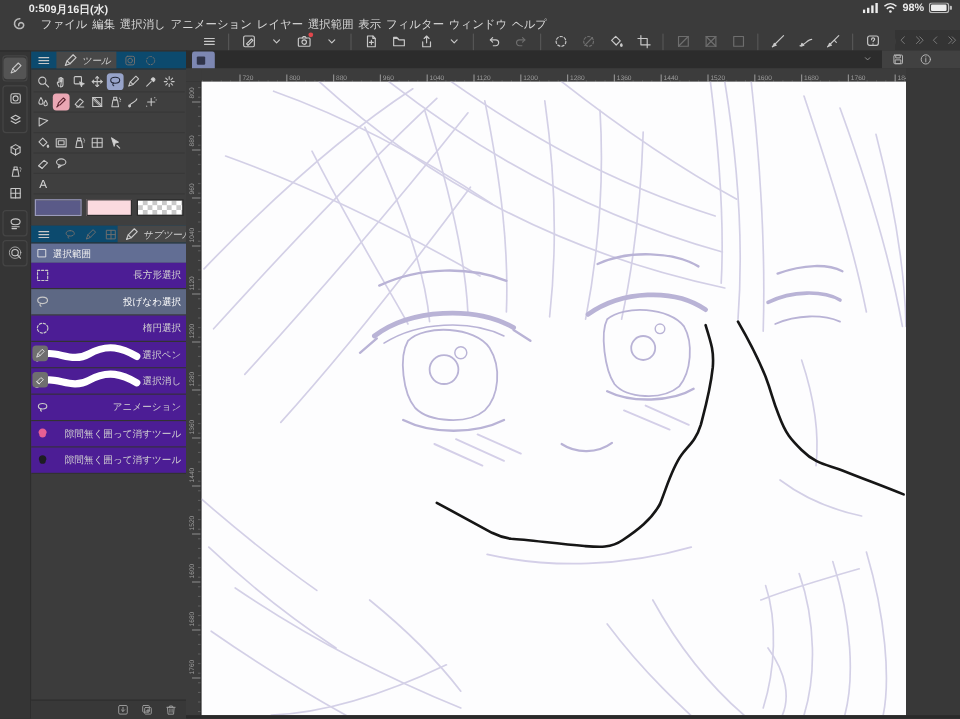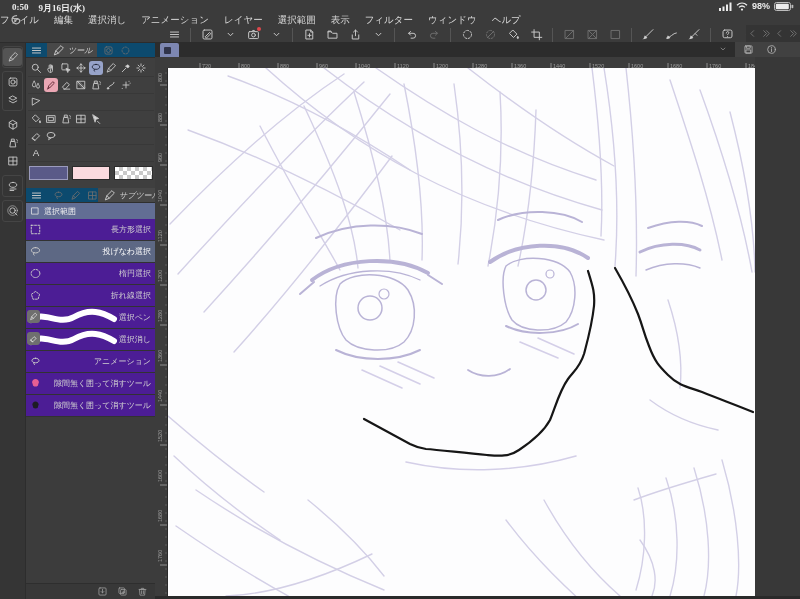--- a/index.html
+++ b/index.html
@@ -5,25 +5,25 @@
   html,body{margin:0;padding:0;background:#222;}
   #app{position:relative;width:800px;height:599px;background:#3b3b3b;overflow:hidden;
        font-family:"Liberation Sans","DejaVu Sans",sans-serif;color:#d6d6d6;
        -webkit-font-smoothing:antialiased;}
   .abs{position:absolute;}
   .ic{display:block;width:13px;height:13px;stroke:#c8c8c8;fill:none;stroke-width:1.2;
       stroke-linecap:round;stroke-linejoin:round;}
   .dim .ic, .ic.dim{stroke:#6e6e6e;}
   
   #status-bar{left:0;top:0;width:800px;height:13px;font-size:9px;color:#ececec;}
-  #status-left{position:absolute;left:12px;top:2px;display:flex;gap:10px;font-weight:bold;font-family:Liberation Serif, serif;}
+  #status-left{position:absolute;left:24px;top:2px;display:flex;font-weight:bold;}
   #status-right{position:absolute;right:6px;top:1px;display:flex;align-items:center;gap:4px;font-weight:bold;}
   
   #menu-bar{left:0;top:13px;width:800px;height:14px;display:flex;align-items:center;}
-  #menu-items{display:flex;gap:15px;font-size:9.5px;color:#d8d8d8;}
+  #menu-items{display:flex;gap:4px;margin-left:34px;font-size:9.5px;color:#d8d8d8;}
   #menu-items span{cursor:default;}
   #app-logo{position:absolute;left:9px;top:0px;}
   
   #toolbar{left:0;top:27px;width:800px;height:15px;display:flex;align-items:center;}
   #toolbar-groups{display:flex;margin-left:158px;align-items:center;height:15px;}
   .tb-group{display:flex;gap:9px;align-items:center;padding:0 9px;}
   .tb-group + .tb-group{border-left:1px solid #555;}
   .tb-btn{position:relative;width:14px;height:14px;display:flex;align-items:center;justify-content:center;}
   .badge{position:absolute;right:-1px;top:-1px;width:4px;height:4px;border-radius:50%;background:#e0474c;}
   #collapse-box{right:0;top:25px;width:54px;height:17px;background:#343434;display:flex;align-items:center;justify-content:space-around;}
@@ -614,26 +614,20 @@
             <path d="M8 3.2c2.9 0 5 1.4 5 3.3S10.9 9.8 8 9.8 3 8.4 3 6.5 5.1 3.2 8 3.2z"></path>
             <path d="M6.2 9.6c-1.2 1-1.3 2.2.2 2.9"></path>
           </svg>
           <span class="st-label">投げなわ選択</span>
         </div>
         <div class="st-row">
           <svg viewBox="0 0 16 16" class="ic ">
             <ellipse cx="8" cy="8" rx="5.4" ry="5" stroke-dasharray="2.3 1.8"></ellipse>
           </svg>
           <span class="st-label">楕円選択</span>
-        </div>
-        <div class="st-row">
-          <svg viewBox="0 0 16 16" class="ic ">
-            <path d="M3 6.5L8 3l5 3.5-1.8 6H4.8z" stroke-dasharray="2.2 1.7"></path>
-          </svg>
-          <span class="st-label">折れ線選択</span>
         </div>
         <div class="st-row">
           <svg class="thumb-wave" width="92" height="19" viewBox="0 0 92 19">
             <path d="M5 12 C18 2 32 18 48 9 S76 4 88 11" stroke="#ffffff" stroke-width="6" fill="none" stroke-linecap="round"></path>
           </svg>
           <span class="st-badge">
             <svg viewBox="0 0 16 16" class="ic ">
               <path d="M3 13l1.8-4.8L11 2l3 3-6.2 6.2z"></path>
               <path d="M4.8 8.2L7.8 11.2"></path>
             </svg>

